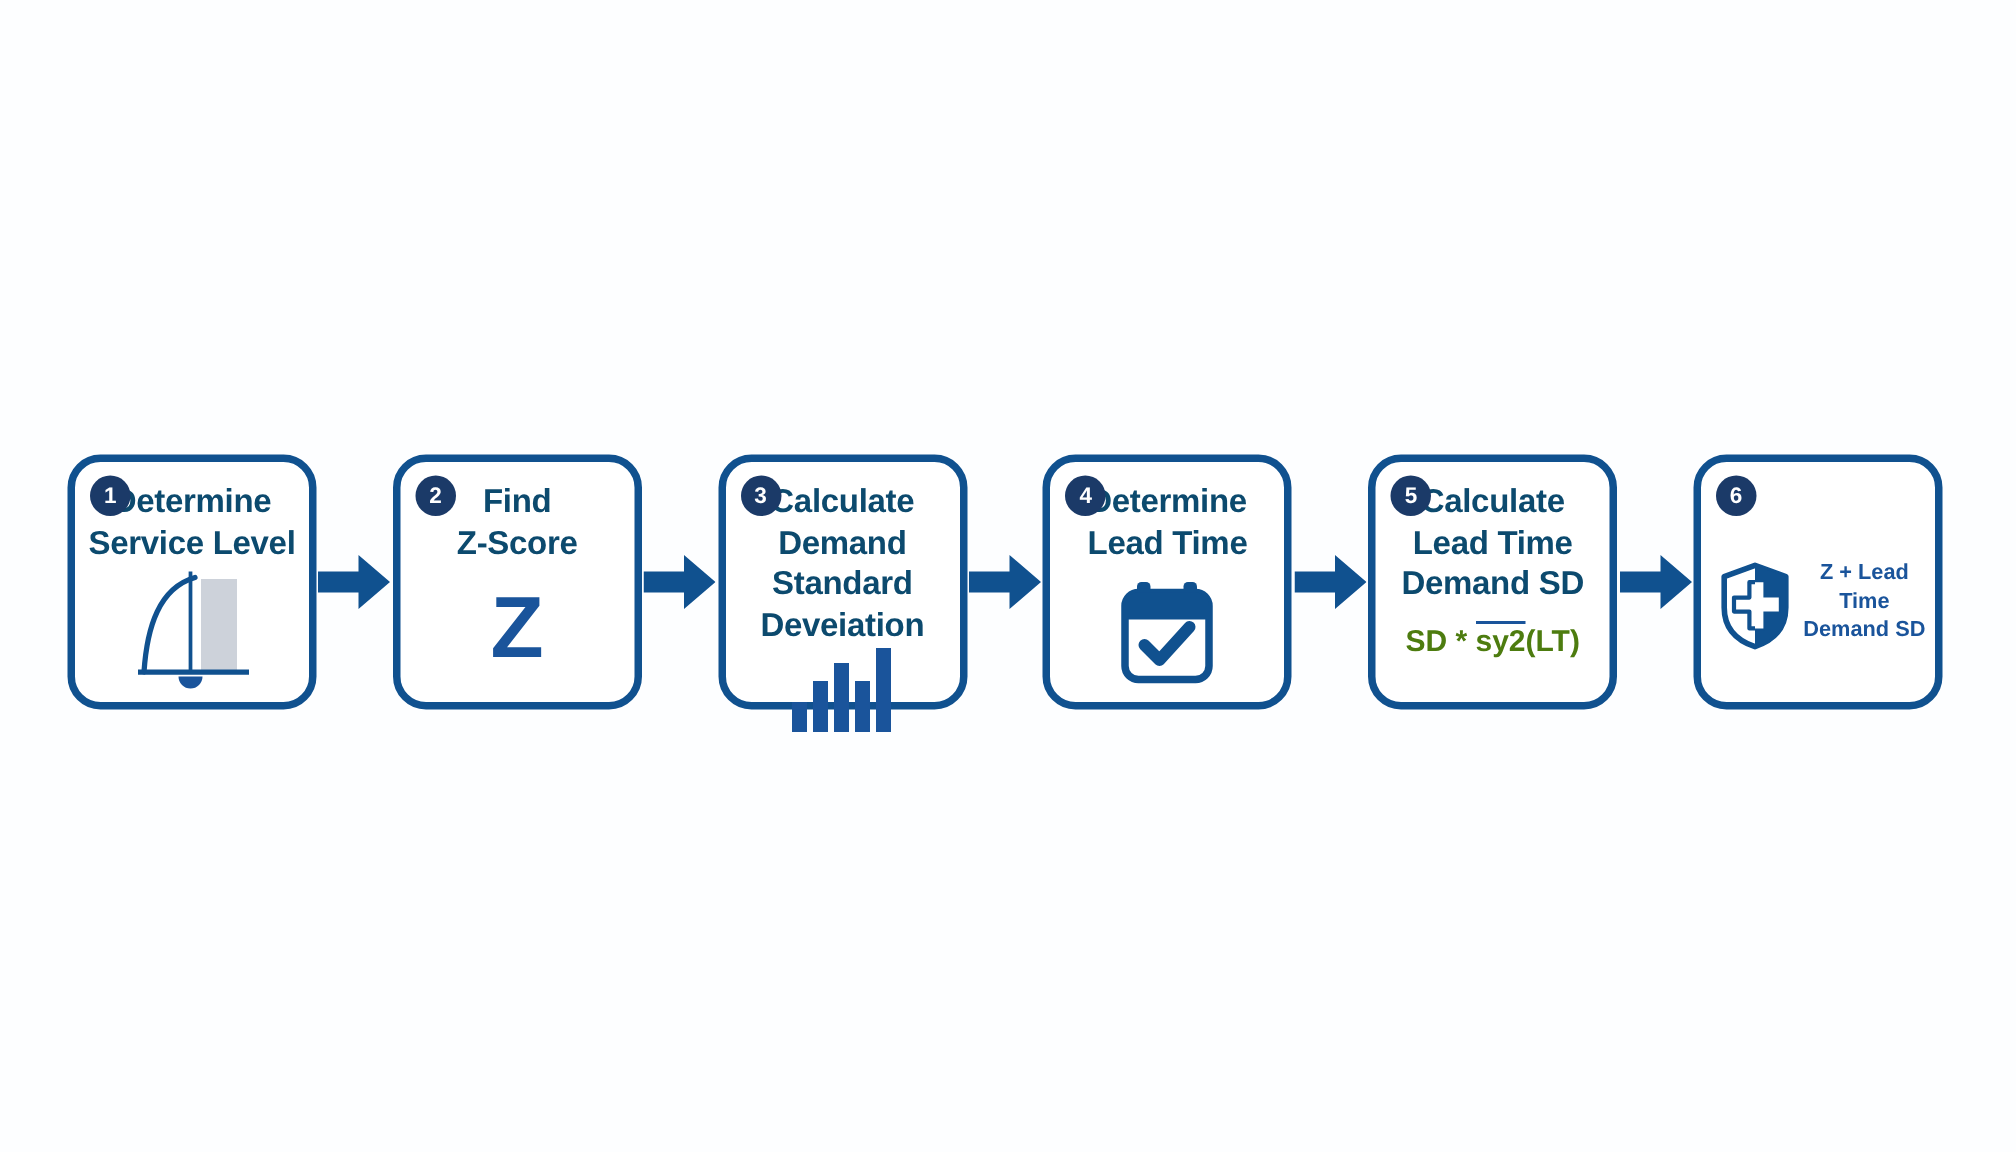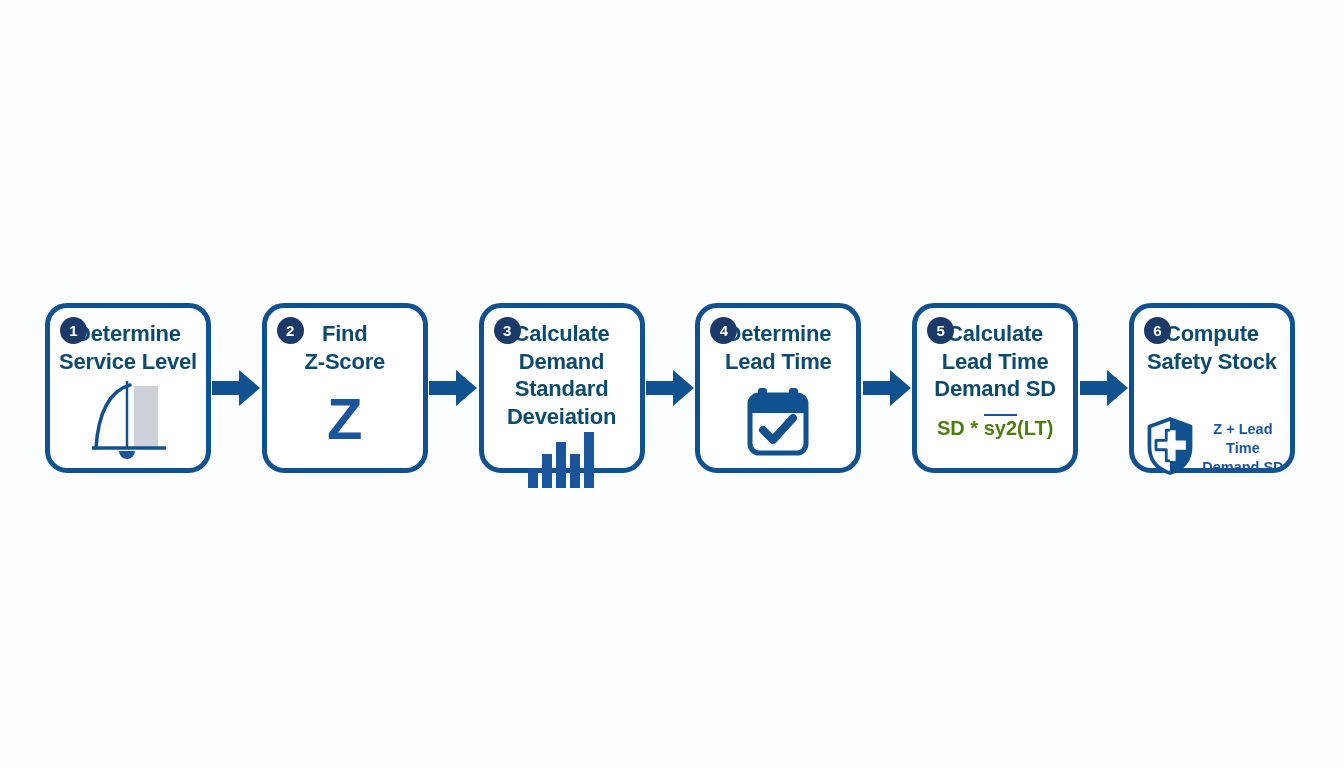--- a/index.html
+++ b/index.html
@@ -66,21 +66,21 @@
     color:#4d7c0f;
     margin-bottom:14px;
     white-space:nowrap;
   }
   .formula .overline{
     border-top:2.5px solid #1a549b;
     padding-top:1px;
   }
   .shield-row{
     display:flex;
-    align-items:flex-end;
+    align-items:flex-start;
     width:100%;
     padding:0 2px 8px 8px;
     box-sizing:border-box;
     margin-top:40px;
   }
   .shield-label{
     flex:1;
     text-align:center;
     font-size:14.5px;font-weight:700;
     color:#1a549b;
@@ -189,22 +189,20 @@
     </div>
 
     <div class="flow-arrow">
       <svg width="48" height="40" viewBox="0 0 48 40">
         <polygon points="0,13 27,13 27,2 48,20 27,38 27,27 0,27" fill="#10518f"></polygon>
       </svg>
     </div>
 
     <div class="step-box">
       <span class="num-badge">6</span>
-      <div class="step-title">Compute
-Safety Stock</div>
       <div class="icon-area">
         <div class="shield-row">
           <svg width="56" height="62" viewBox="0 0 60 66">
             <defs>
               <clipPath id="rightHalf">
                   <rect x="30" y="0" width="30" height="66"></rect>
                 </clipPath>
             </defs>
             <path d="M30,4 L52,12 V34 C52,50 42,58 30,62 C18,58 8,50 8,34 V12 Z" fill="#ffffff" stroke="#10518f" stroke-width="4" stroke-linejoin="round"></path>
             <path d="M30,4 L52,12 V34 C52,50 42,58 30,62 C18,58 8,50 8,34 V12 Z" fill="#10518f" clip-path="url(#rightHalf)"></path>

